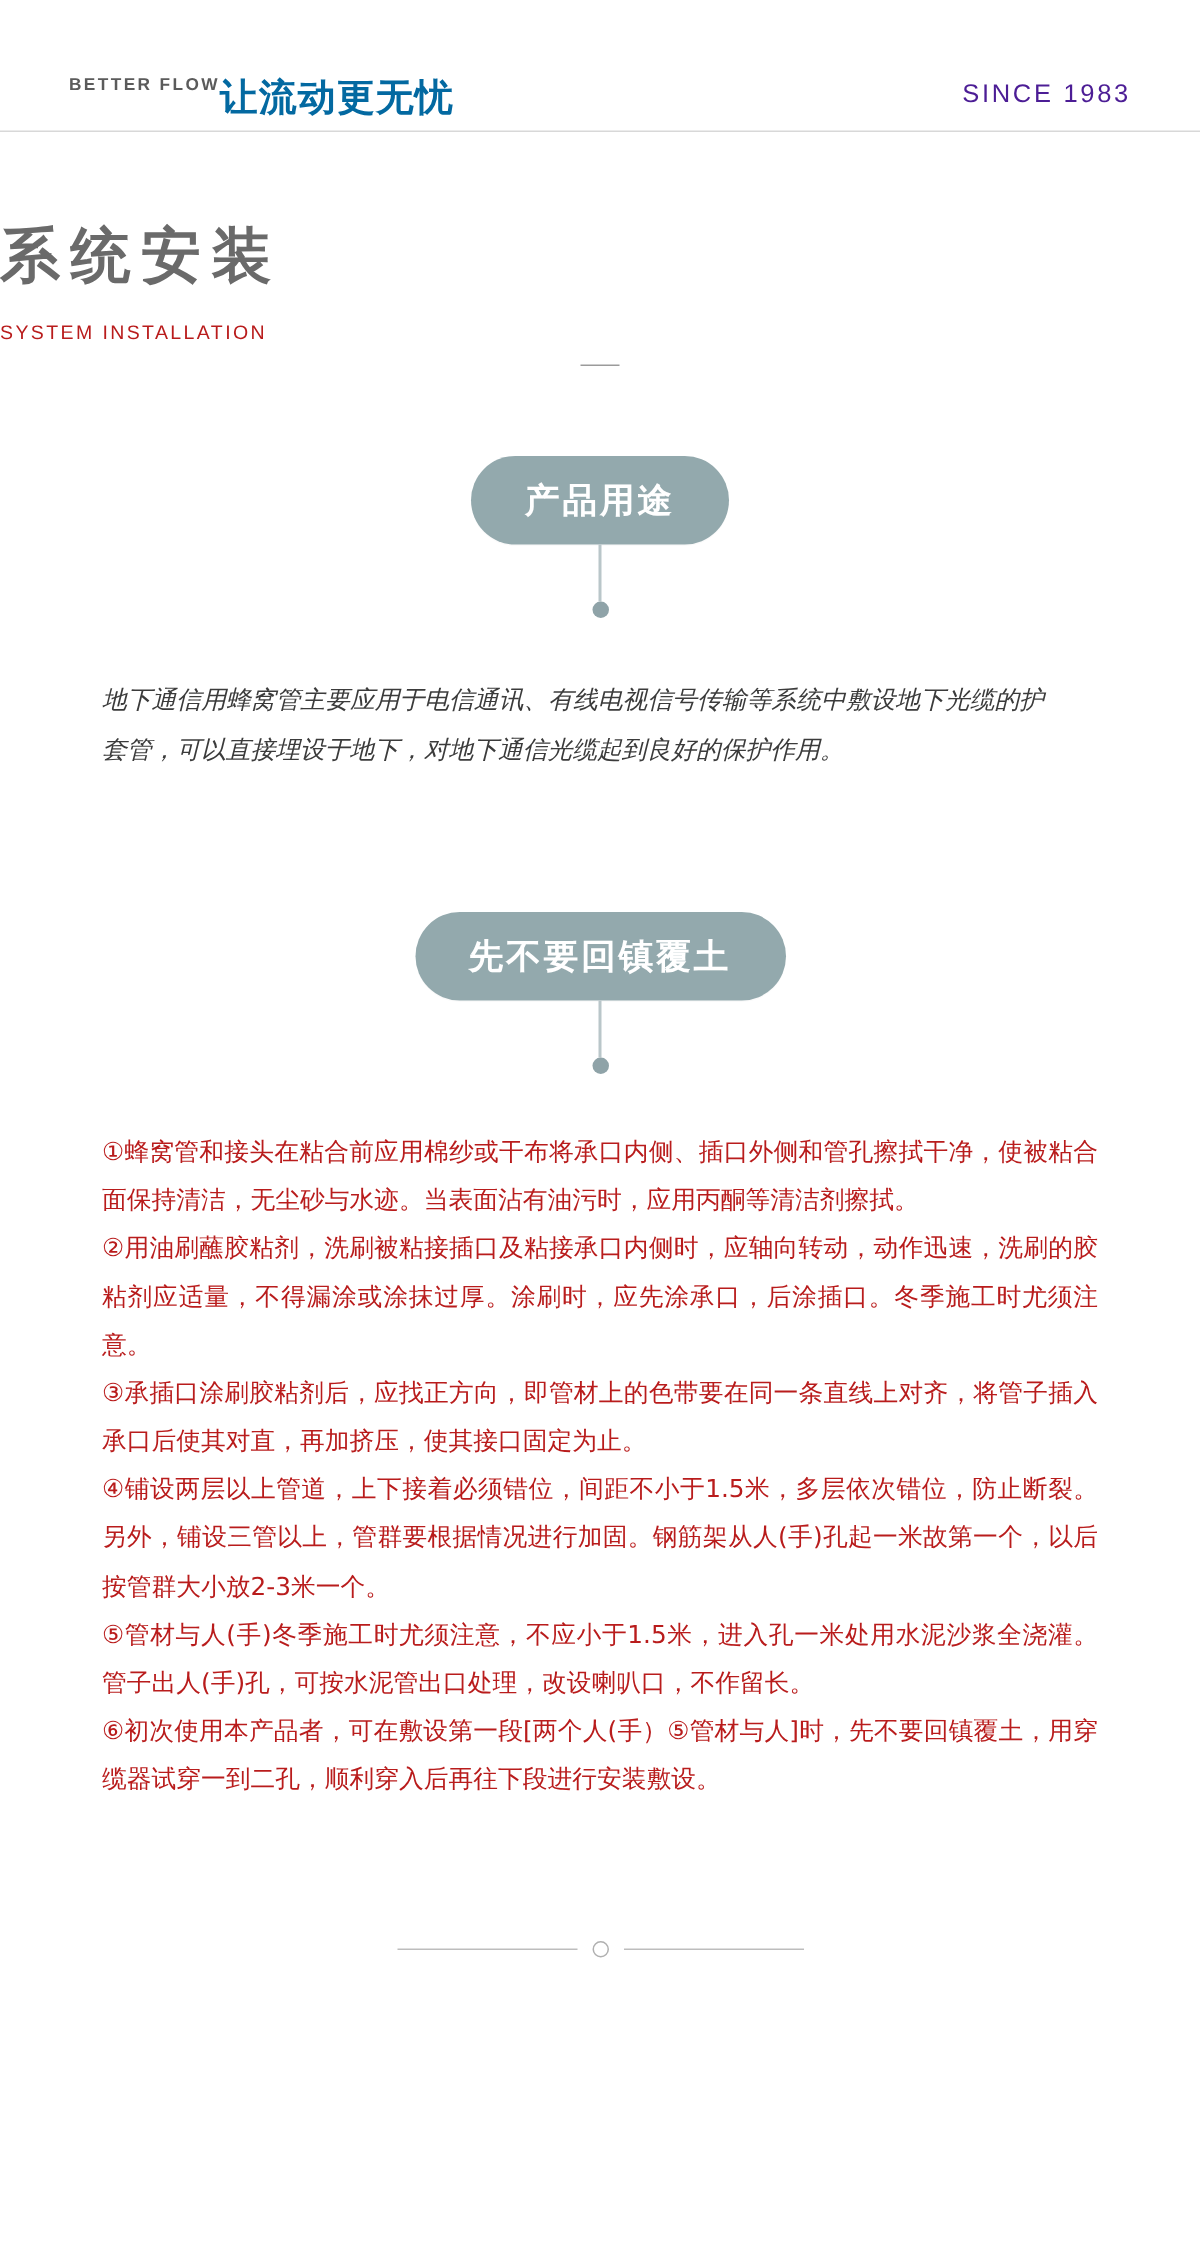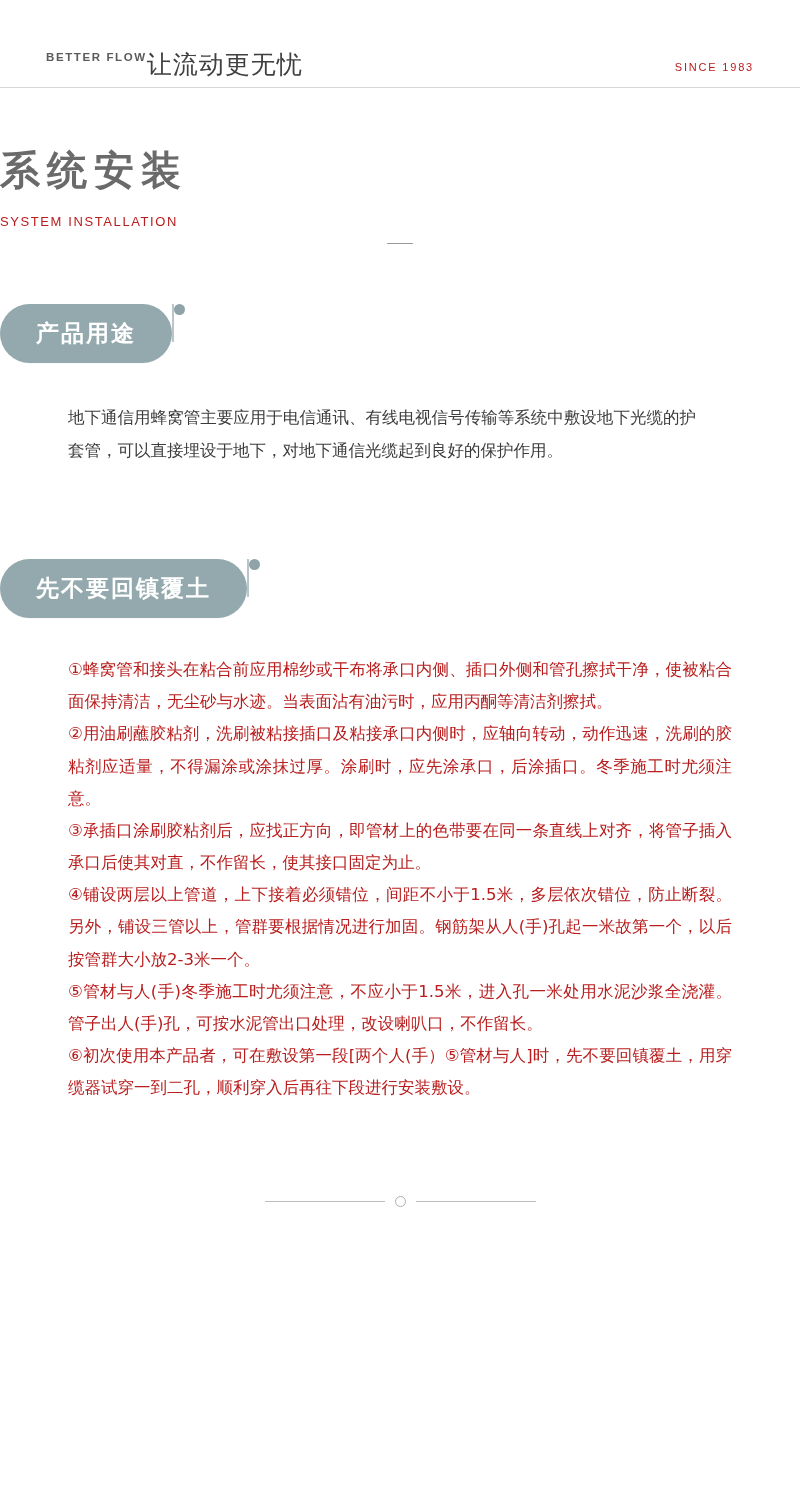--- a/index.html
+++ b/index.html
@@ -38,29 +38,29 @@
   }
   .brand-en {
     font-size: 11.5px;
     letter-spacing: 1.6px;
     color: #5b5b5b;
     font-weight: bold;
     margin-bottom: 6px;
   }
   .brand-cn {
     font-size: 25px;
-    font-weight: normal;
-    color: #404040;
+    font-weight: bold;
+    color: #0369a1;
     letter-spacing: 1px;
     font-family: "DejaVu Sans", "Liberation Sans", sans-serif;
   }
   .since {
-    font-size: 11px;
+    font-size: 17px;
     letter-spacing: 1.8px;
-    color: #b91c1c;
+    color: #4c1d95;
     padding-bottom: 4px;
   }
 
   
   .title-block {
     text-align: left;
     margin-top: 55px;
   }
   .title-cn {
     font-size: 40px;
@@ -81,21 +81,22 @@
     background: #9b9b9b;
     margin: 14px auto 0 auto;
   }
 
   
   .section {
     margin-top: 60px;
   }
   .pill-wrap {
     display: flex;
-    flex-direction: row;
+    flex-direction: column;
+    align-items: center;
   }
   .pill {
     background: #93a9ad;
     color: #ffffff;
     font-size: 23px;
     font-weight: bold;
     letter-spacing: 2px;
     border-radius: 30px;
     padding: 14px 36px;
     font-family: "DejaVu Sans", "Liberation Sans", sans-serif;
@@ -117,20 +118,21 @@
   }
 
   
   .body-text {
     margin: 38px 104px 0 68px;
     font-size: 16.5px;
     line-height: 2.0;
     color: #3b3b3b;
     font-family: "DejaVu Sans", "Liberation Sans", sans-serif;
     text-align: justify;
+    font-style: italic;
   }
   .body-text p {
     margin: 0;
   }
   .steps {
     margin: 36px 68px 0 68px;
     font-size: 16.5px;
     line-height: 1.95;
     color: #b91c1c;
     font-family: "DejaVu Sans", "Liberation Sans", sans-serif;
@@ -194,21 +196,21 @@
 
   <div class="section" style="margin-top:92px;">
     <div class="pill-wrap">
       <div class="pill">先不要回镇覆土</div>
       <div class="connector"></div>
       <div class="dot"></div>
     </div>
     <div class="steps">
       <p>①蜂窝管和接头在粘合前应用棉纱或干布将承口内侧、插口外侧和管孔擦拭干净，使被粘合面保持清洁，无尘砂与水迹。当表面沾有油污时，应用丙酮等清洁剂擦拭。</p>
       <p>②用油刷蘸胶粘剂，洗刷被粘接插口及粘接承口内侧时，应轴向转动，动作迅速，洗刷的胶粘剂应适量，不得漏涂或涂抹过厚。涂刷时，应先涂承口，后涂插口。冬季施工时尤须注意。</p>
-      <p>③承插口涂刷胶粘剂后，应找正方向，即管材上的色带要在同一条直线上对齐，将管子插入承口后使其对直，不作留长，使其接口固定为止。</p>
+      <p>③承插口涂刷胶粘剂后，应找正方向，即管材上的色带要在同一条直线上对齐，将管子插入承口后使其对直，再加挤压，使其接口固定为止。</p>
       <p>④铺设两层以上管道，上下接着必须错位，间距不小于1.5米，多层依次错位，防止断裂。另外，铺设三管以上，管群要根据情况进行加固。钢筋架从人(手)孔起一米故第一个，以后按管群大小放2-3米一个。</p>
       <p>⑤管材与人(手)冬季施工时尤须注意，不应小于1.5米，进入孔一米处用水泥沙浆全浇灌。管子出人(手)孔，可按水泥管出口处理，改设喇叭口，不作留长。</p>
       <p>⑥初次使用本产品者，可在敷设第一段[两个人(手）⑤管材与人]时，先不要回镇覆土，用穿缆器试穿一到二孔，顺利穿入后再往下段进行安装敷设。</p>
     </div>
   </div>
 
   <div class="footer">
     <div class="f-line"></div>
     <div class="f-circle"></div>
     <div class="f-line"></div>

